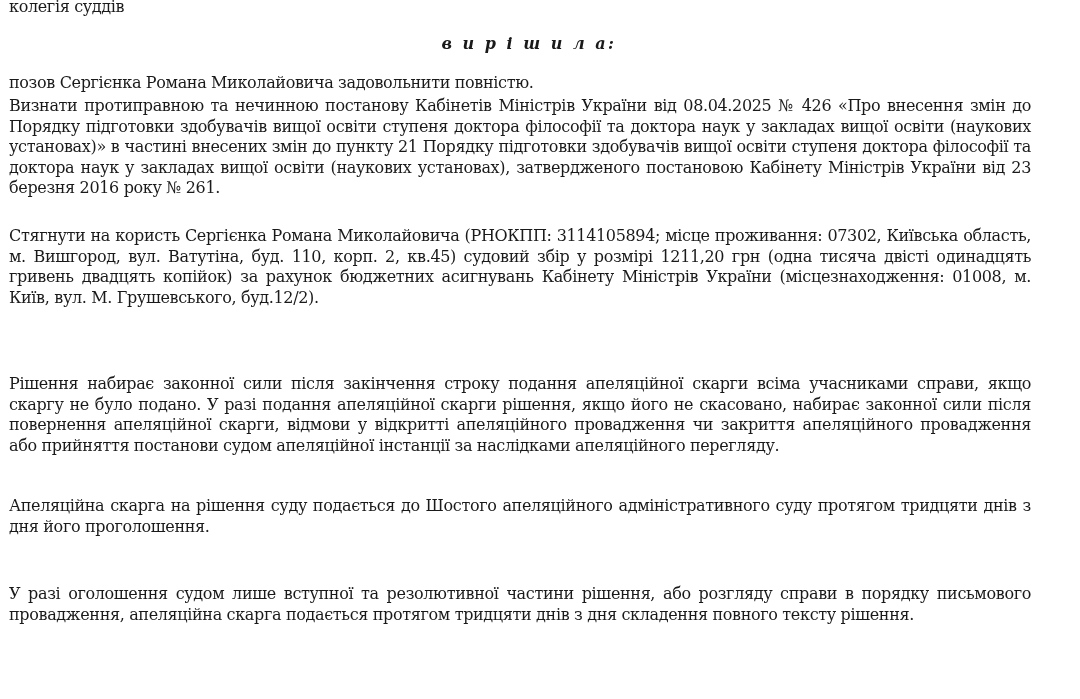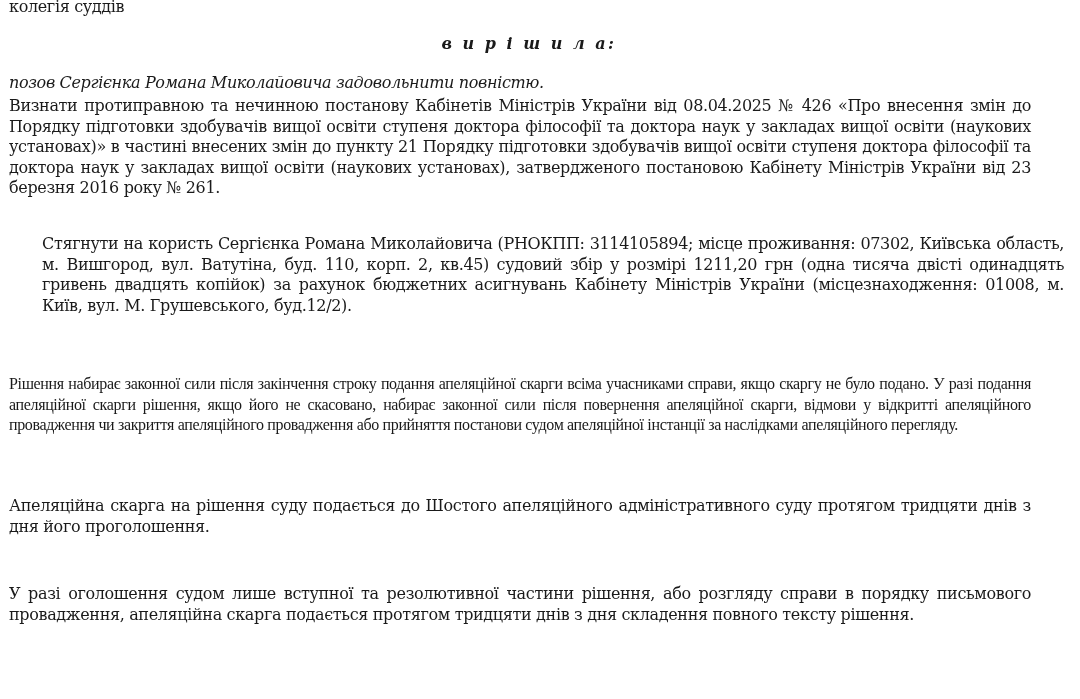--- a/index.html
+++ b/index.html
@@ -15,24 +15,24 @@
     font-size: 16px;
     line-height: 20.6px;
     letter-spacing: -0.35px;
   }
   .p { margin: 0; text-align: justify; }
   .top { position: absolute; left: 0; top: -3px; }
   .heading {
     position: absolute; left: 0; top: 34px; width: 1040px;
     text-align: center; font-weight: bold; letter-spacing: 2.5px; font-style: italic;
   }
-  .b1 { position: absolute; left: 0; top: 73px; width: 1022px; font-style: italic; }
+  .b1 { position: absolute; left: 0; top: 73px; width: 1022px; }
   .b2 { position: absolute; left: 0; top: 96px; width: 1022px; }
-  .b3 { position: absolute; left: 0; top: 234px; width: 1022px; margin-left: 33px; }
-  .b4 { position: absolute; left: 0; top: 374px; width: 1022px; font-family: Liberation Serif, serif; }
+  .b3 { position: absolute; left: 0; top: 226px; width: 1022px; }
+  .b4 { position: absolute; left: 0; top: 374px; width: 1022px; }
   .b5 { position: absolute; left: 0; top: 496px; width: 1022px; }
   .b6 { position: absolute; left: 0; top: 584px; width: 1022px; }
 </style>
 </head>
 <body>
 
 <div class="doc">
   <p class="p top">колегія суддів</p>
   <p class="p heading">в и р і ш и л а:</p>
   <p class="p b1">позов Сергієнка Романа Миколайовича задовольнити повністю.</p>

